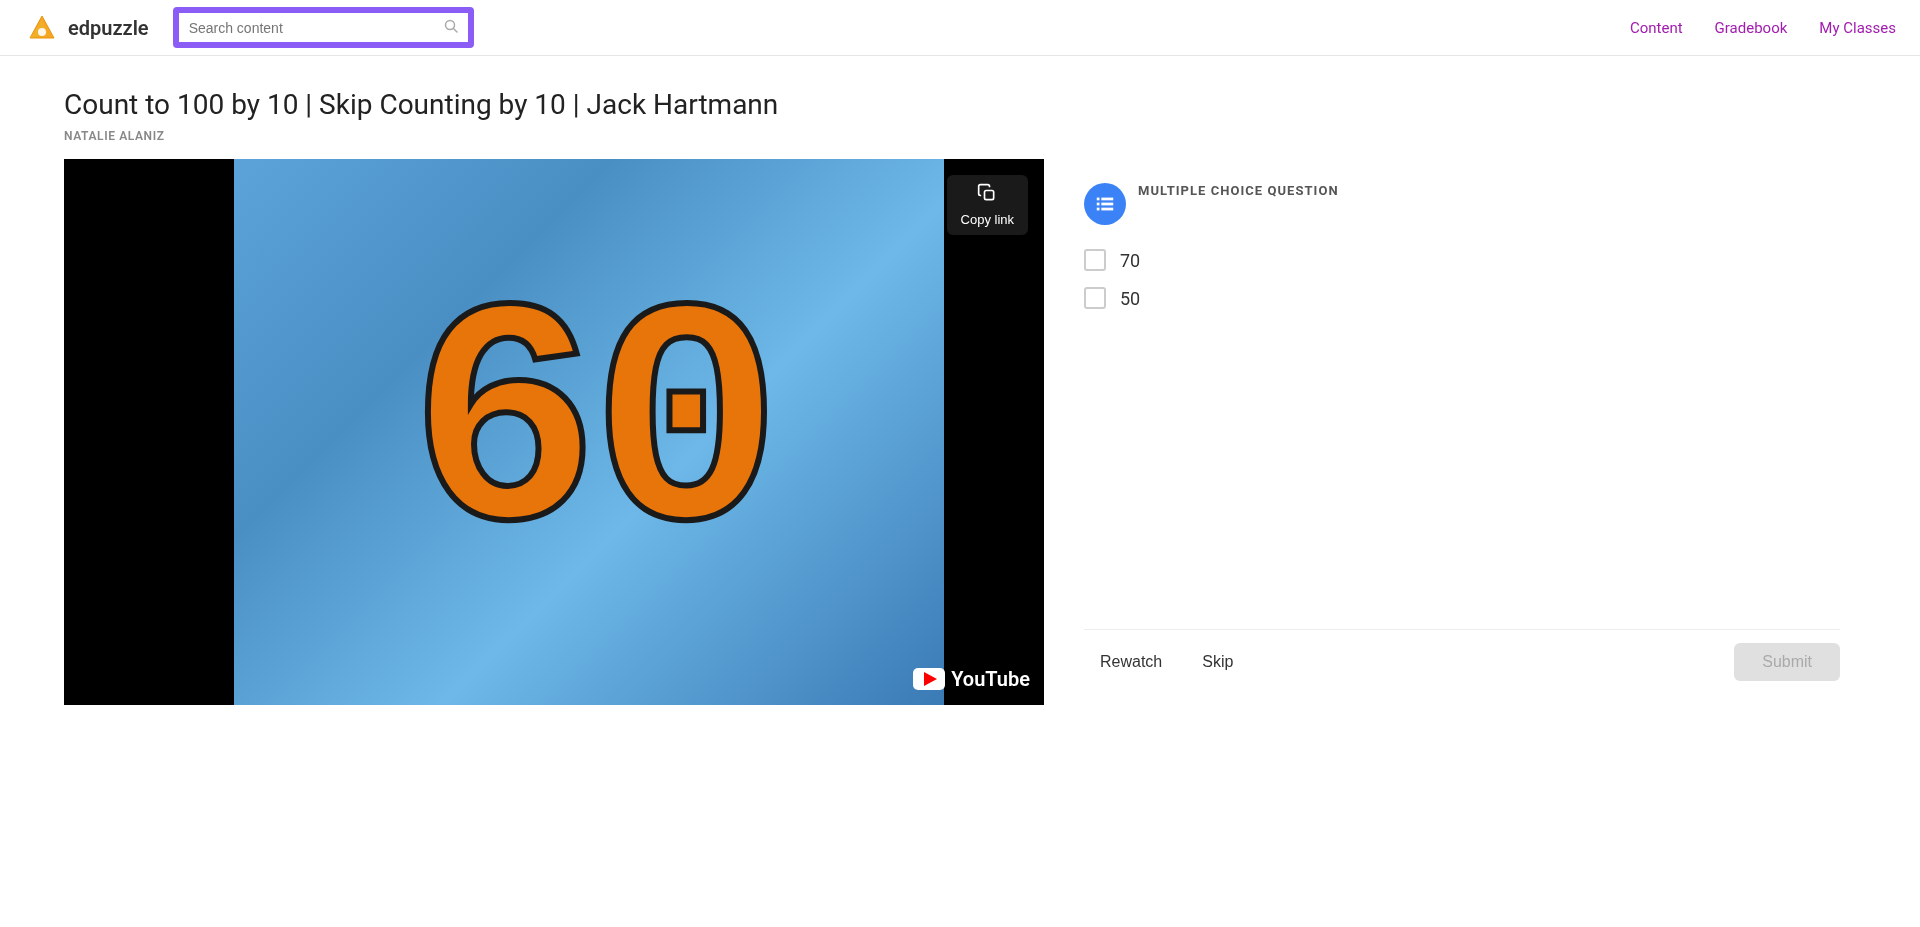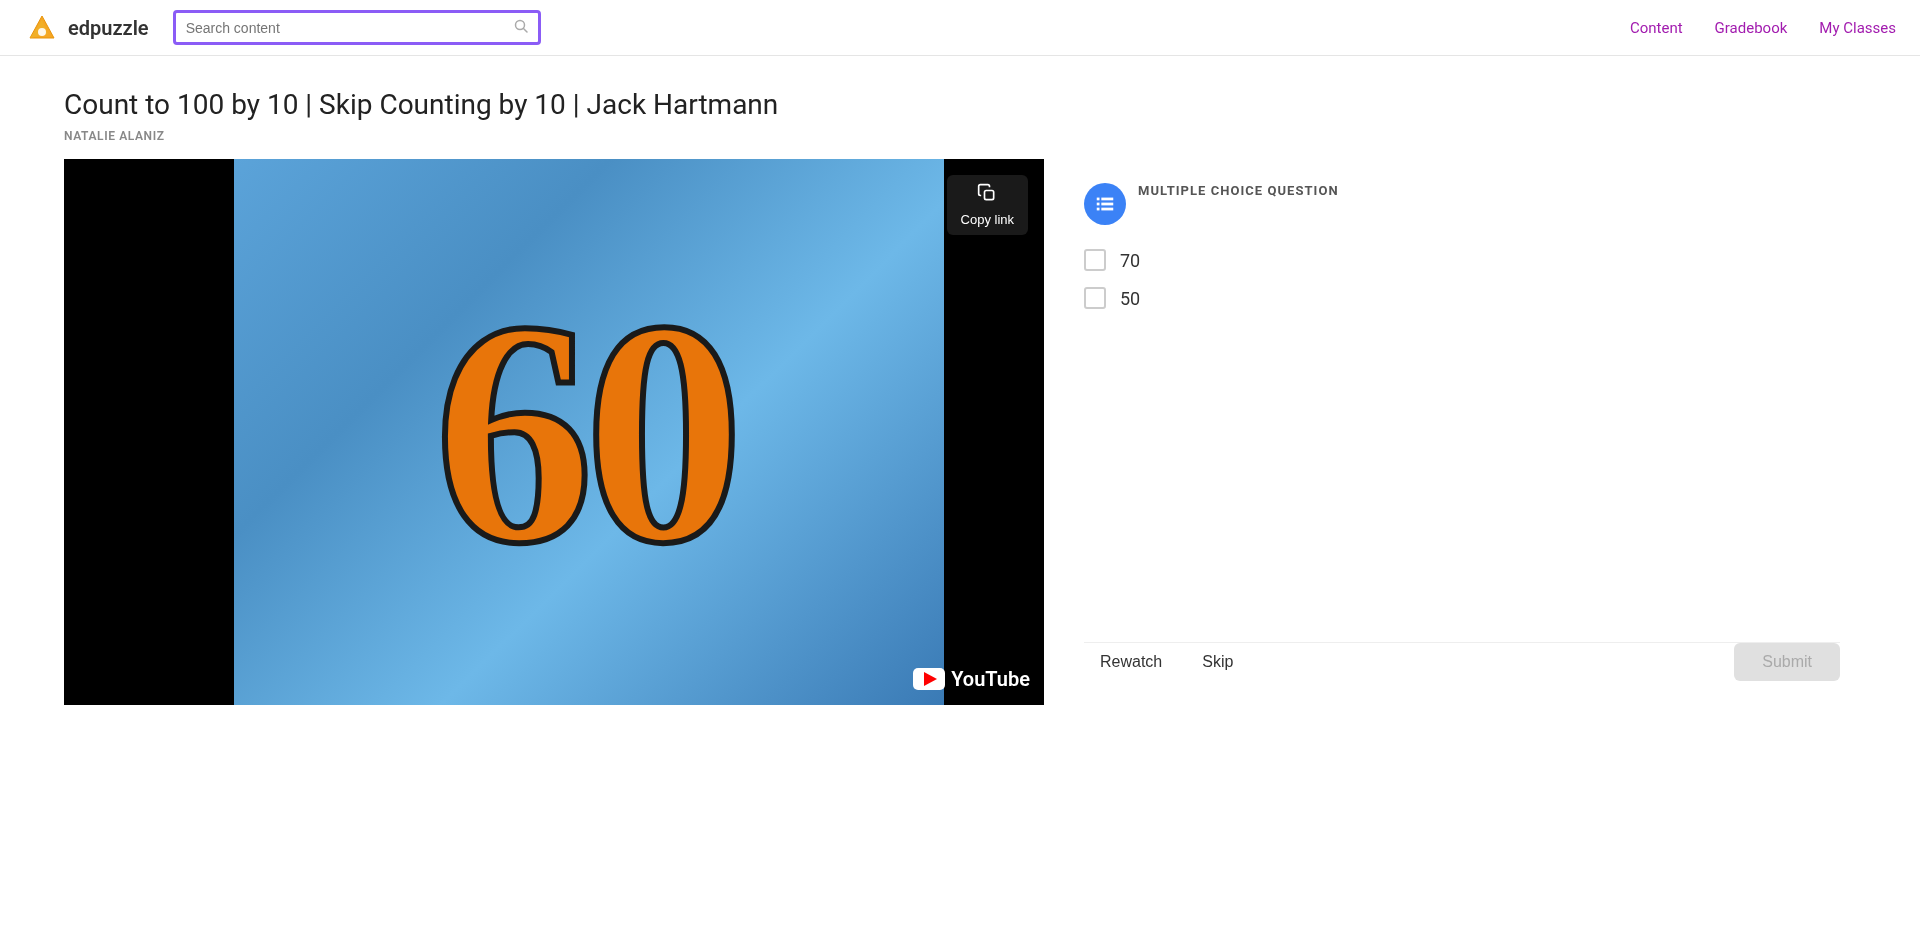--- a/index.html
+++ b/index.html
@@ -29,24 +29,24 @@
     }
     .logo-text {
       font-size: 20px;
       font-weight: 600;
       color: #333;
     }
     .search-bar {
       margin-left: 24px;
       display: flex;
       align-items: center;
-      border: 3px solid #8b5cf6;
+      border: 6px solid #8b5cf6;
       border-radius: 4px;
       padding: 6px 10px;
-      width: 368px;
+      width: 301px;
       background: #fff;
     }
     .search-bar input {
       border: none;
       outline: none;
       font-size: 14px;
       color: #666;
       width: 100%;
       background: transparent;
     }
@@ -142,21 +142,21 @@
       left: 50%;
       top: 50%;
       transform: translate(-40%, -50%);
       font-size: 320px;
       font-weight: 900;
       color: #e8750a;
       -webkit-text-stroke: 6px #1a1a1a;
       text-stroke: 6px #1a1a1a;
       line-height: 1;
       z-index: 2;
-      font-family: Liberation Serif, serif;
+      font-family: Liberation Mono, monospace;
       letter-spacing: -10px;
     }
     
     .copy-link-btn {
       position: absolute;
       top: 16px;
       right: 16px;
       z-index: 10;
       background: rgba(30,30,30,0.85);
       color: #fff;
@@ -268,21 +268,21 @@
     .answer-label {
       font-size: 18px;
       color: #333;
     }
     
     .question-actions {
       display: flex;
       align-items: center;
       gap: 0;
       margin-top: 24px;
-      padding-top: 0;
+      padding-top: 13px;
       border-top: 1px solid #eee;
     }
     .action-btn {
       background: none;
       border: none;
       font-size: 16px;
       color: #333;
       cursor: pointer;
       padding: 8px 16px;
       font-weight: 400;

